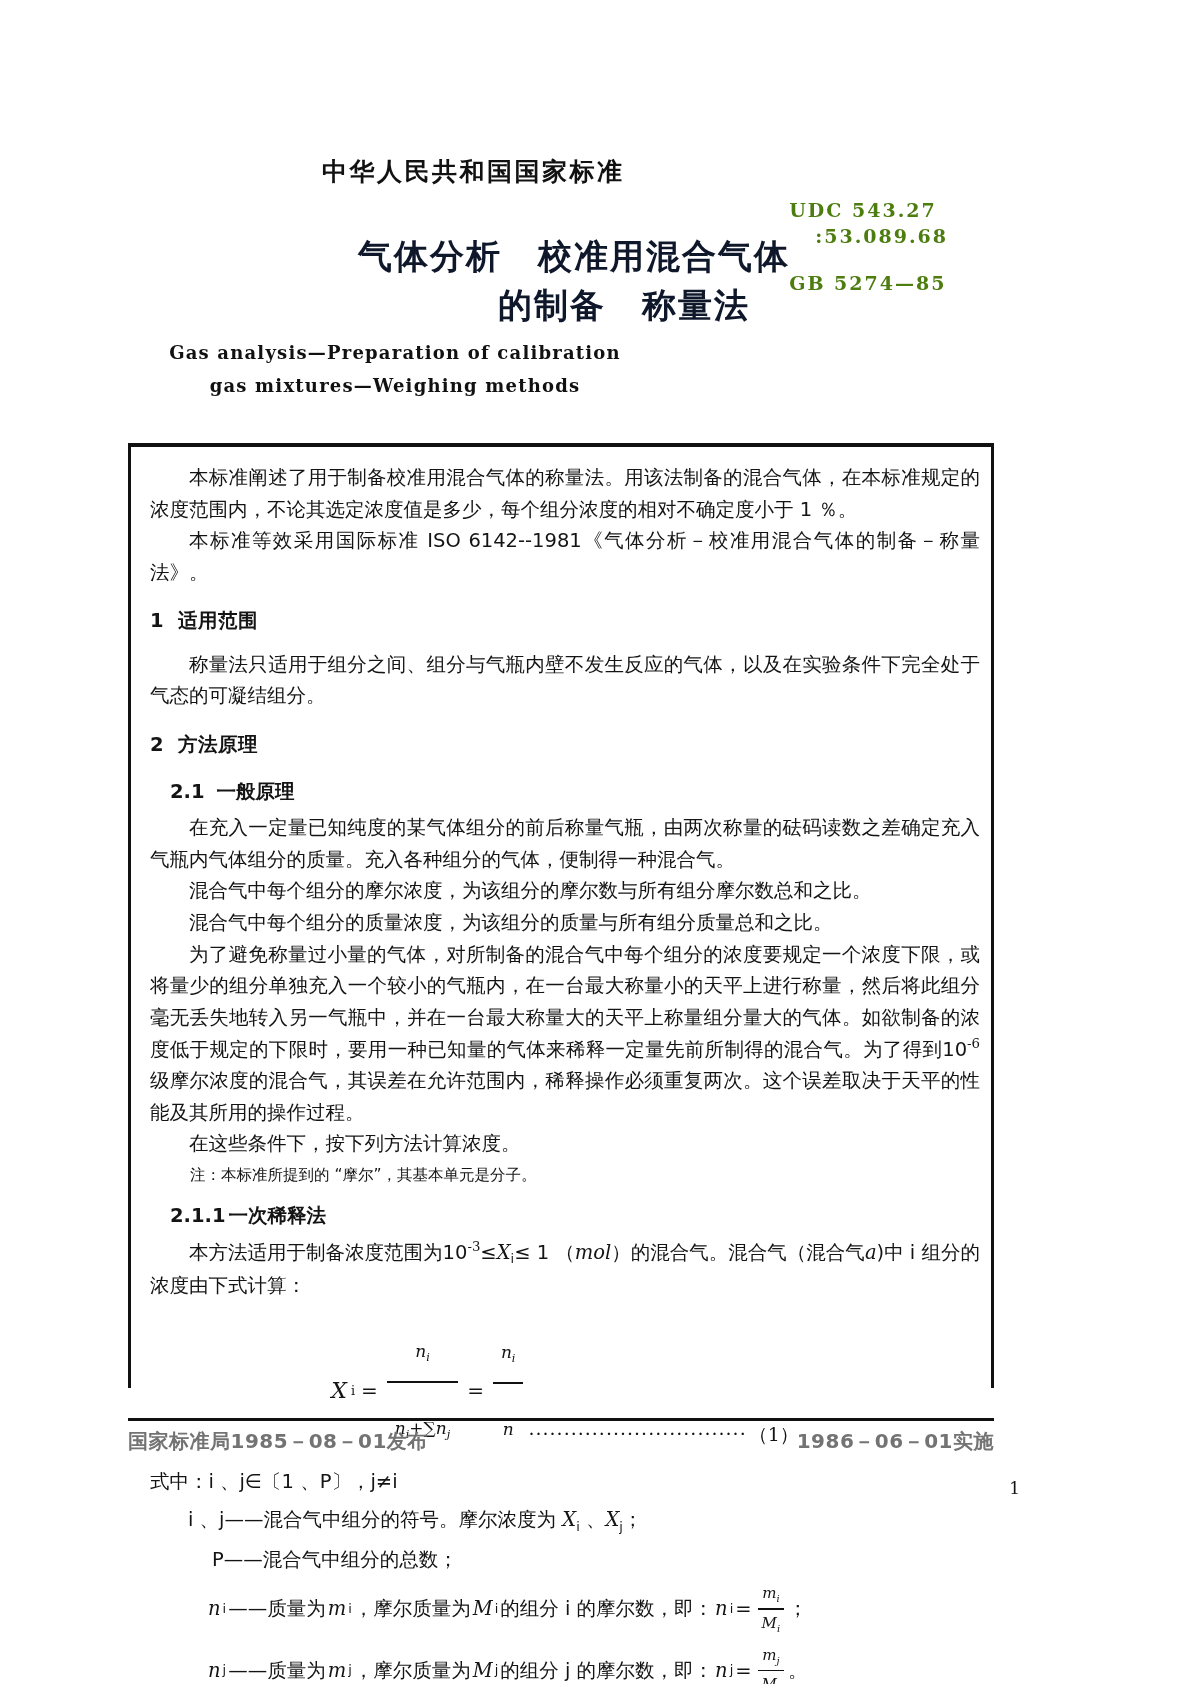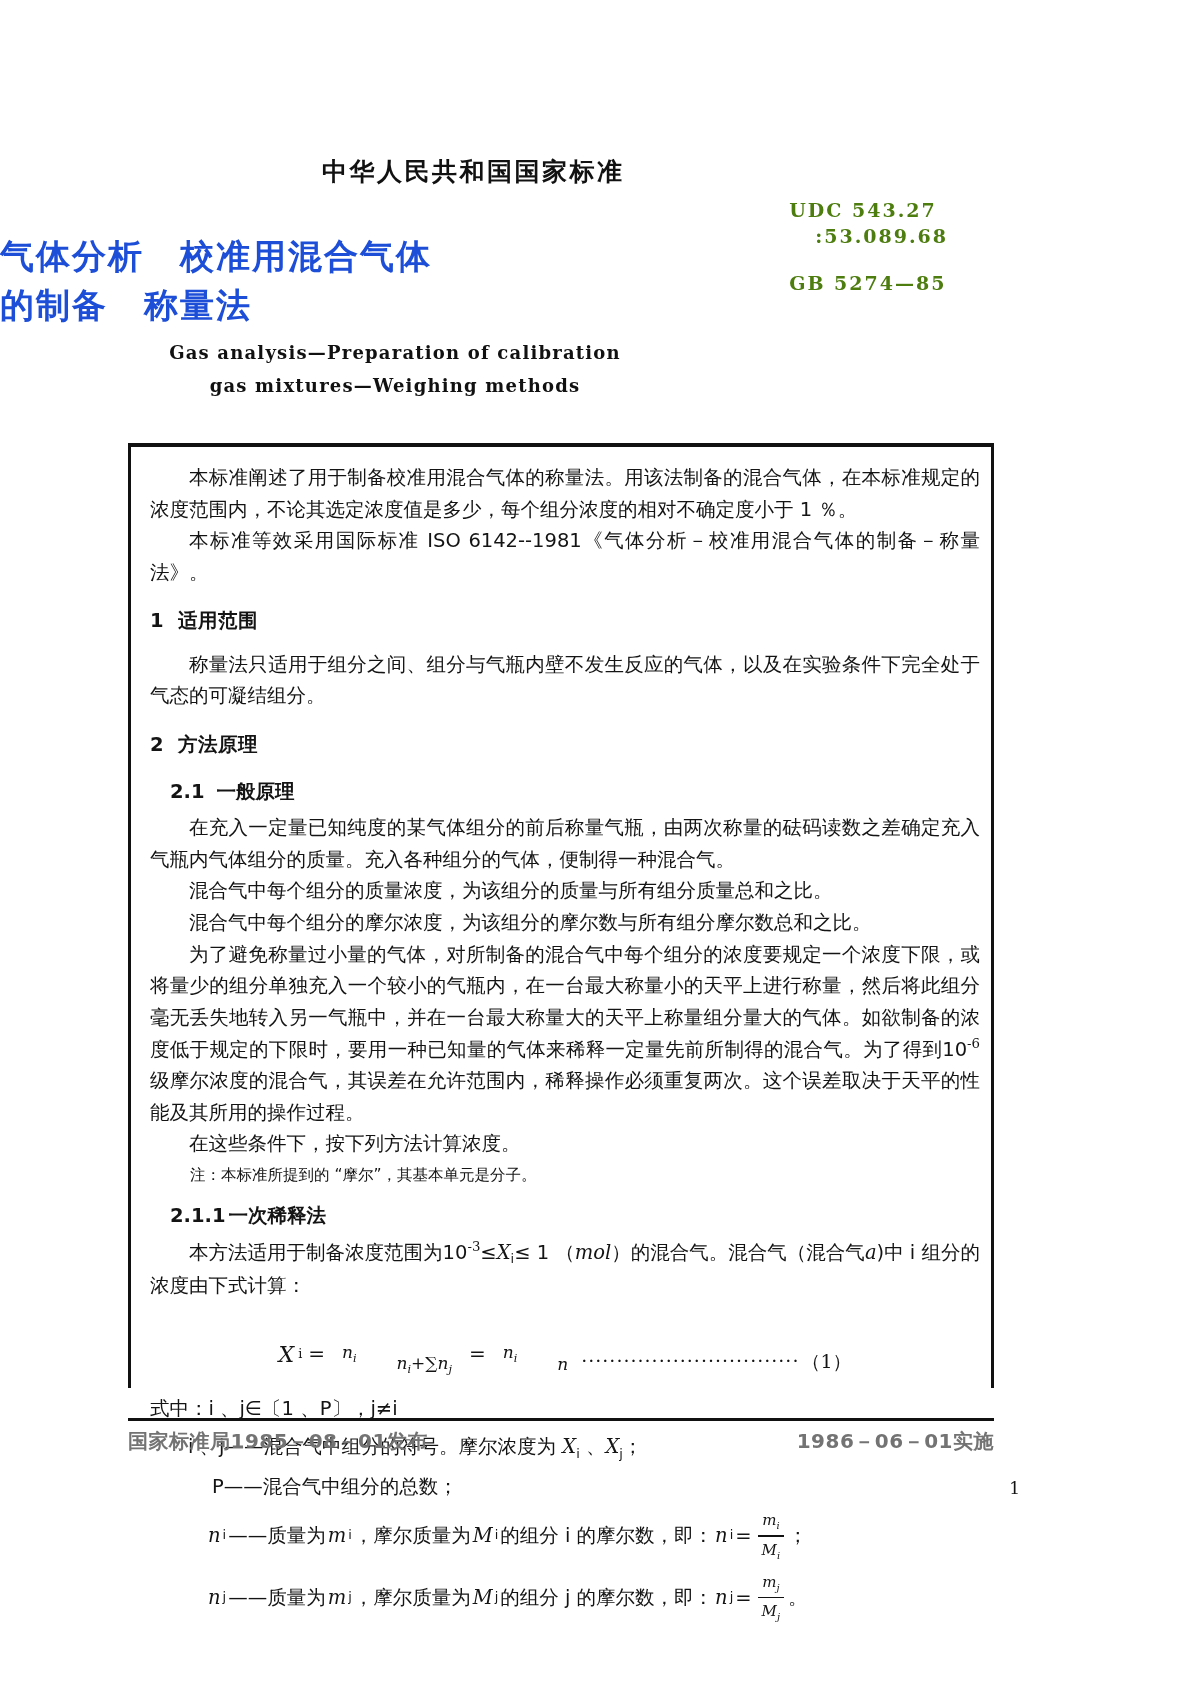--- a/index.html
+++ b/index.html
@@ -51,27 +51,27 @@
     line-height: 1.35;
   }
   .code-block .udc2 { padding-left: 26px; }
   .code-block .gb { margin-top: 22px; }
 
   .title-cn {
     position: absolute;
     left: 0;
     top: 232px;
     width: 790px;
-    text-align: left;
+    text-align: right;
     font-family: "DejaVu Sans", "Liberation Sans", sans-serif;
     font-size: 34px;
     font-weight: 600;
     letter-spacing: 2px;
     line-height: 1.45;
-    color: #1d4ed8;
+    color: #0f172a;
   }
   .title-cn .line2 {
     display: block;
     padding-right: 40px;
   }
 
   .title-en {
     position: absolute;
     left: 0;
     top: 336px;
@@ -179,24 +179,24 @@
     font-family: "DejaVu Serif", "Liberation Serif", serif;
   }
   .fvar {
     font-style: italic;
     font-size: 22px;
     margin-right: 4px;
   }
   .feq { font-size: 20px; margin: 0 6px; }
   .frac {
     display: inline-flex;
-    flex-direction: row;
+    flex-direction: column;
     align-items: center;
     vertical-align: middle;
-    margin: 0 3px;
+    margin: 8px 3px;
     gap: 12px;
   }
   .frac .num-p {
     padding: 0 8px 2px 8px;
     font-size: 17px;
     font-style: italic;
   }
   .frac .bar {
     width: 100%;
     height: 1.5px;
@@ -308,22 +308,22 @@
 
       <div class="h1">
         <span class="num">2</span><span>方法原理</span>
       </div>
 
       <div class="h2">
         <span class="num">2.1</span><span>一般原理</span>
       </div>
 
       <p class="p">在充入一定量已知纯度的某气体组分的前后称量气瓶，由两次称量的砝码读数之差确定充入气瓶内气体组分的质量。充入各种组分的气体，便制得一种混合气。</p>
+      <p class="p">混合气中每个组分的摩尔浓度，为该组分的摩尔数与所有组分摩尔数总和之比。</p>
       <p class="p">混合气中每个组分的质量浓度，为该组分的质量与所有组分质量总和之比。</p>
-      <p class="p">混合气中每个组分的摩尔浓度，为该组分的摩尔数与所有组分摩尔数总和之比。</p>
 
       <p class="p"><span>为了避免称量过小量的气体，对所制备的混合气中每个组分的浓度要规定一个浓度下限，或将量少的组分单独充入一个较小的气瓶内，在一台最大称量小的天平上进行称量，然后将此组分毫无丢失地转入另一气瓶中，并在一台最大称量大的天平上称量组分量大的气体。如欲制备的浓度低于规定的下限时，要用一种已知量的气体来稀释一定量先前所制得的混合气。为了得到10</span><span class="sup serif">-6</span><span>级摩尔浓度的混合气，其误差在允许范围内，稀释操作必须重复两次。这个误差取决于天平的性能及其所用的操作过程。</span></p>
 
       <p class="p">在这些条件下，按下列方法计算浓度。</p>
 
       <p class="note">注：本标准所提到的 “摩尔”，其基本单元是分子。</p>
 
       <div class="h3">
         <span class="num">2.1.1</span><span>一次稀释法</span>
       </div>

